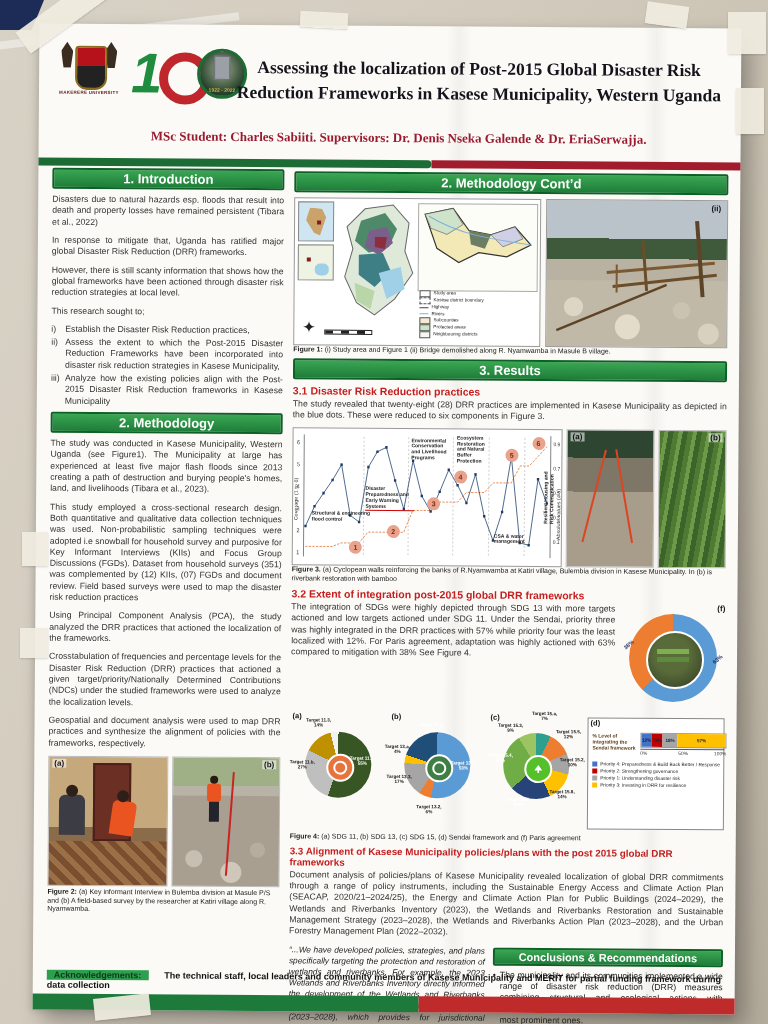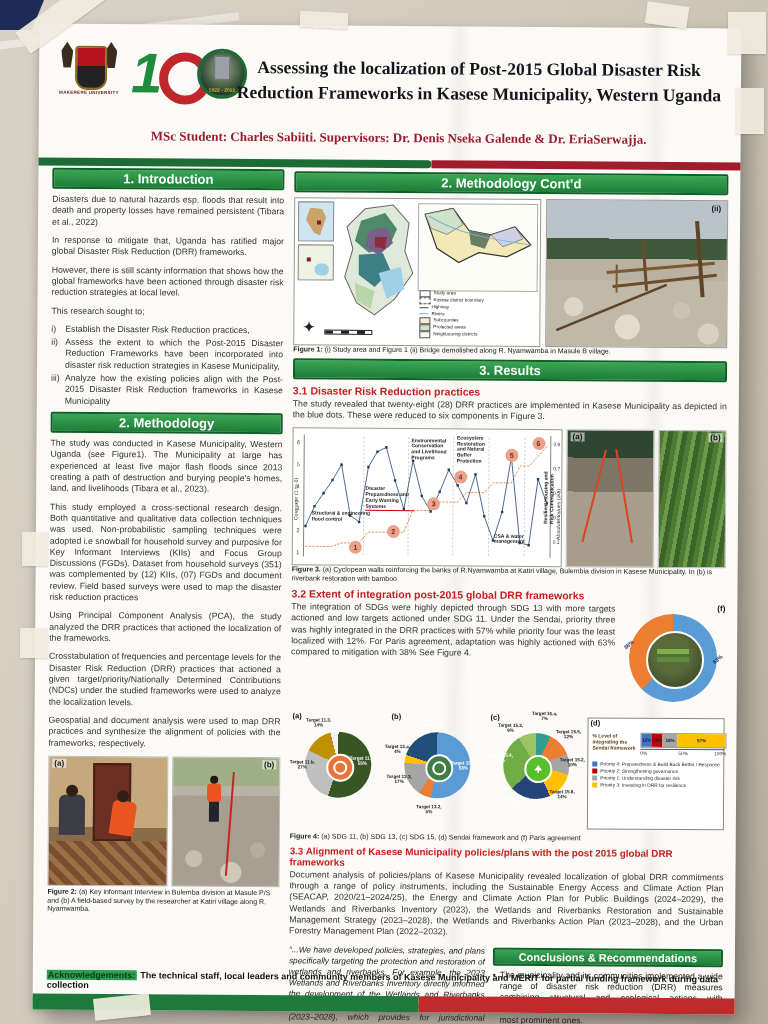--- a/index.html
+++ b/index.html
@@ -169,21 +169,21 @@
   .botflex{display:flex;gap:8px;margin-top:3px;}
   .quote{flex:0 0 196px;font-size:8.3px;line-height:1.35;color:#222;font-style:italic;text-align:justify;}
   .concl{flex:1;}
   .concl .h-green{font-size:11px;margin-bottom:4px;}
   .bullets{margin:0;padding:0;}
   .bullets li{list-style:none;display:flex;gap:4px;font-size:8.7px;line-height:1.3;color:#222;text-align:justify;margin-bottom:3px;}
   .bullets .dot{flex:none;}
 
   
   .ack{position:absolute;left:14px;right:10px;bottom:20px;font-size:9px;font-weight:700;color:#111;}
-  .ack .lbl{background:#2e9e4f;color:#0a3b1c;padding:0 1px;margin-right:4px;}
+  .ack .lbl{background:#2e9e4f;color:#0a3b1c;padding:0 7px;margin-right:16px;}
   .botbar{position:absolute;left:0;right:0;bottom:0;height:16px;}
   .botbar .g{position:absolute;left:0;width:55%;height:100%;background:#1d7a3a;}
   .botbar .r{position:absolute;right:0;width:45%;height:100%;background:#bf2b2b;}
 </style>
 </head>
 <body>
 
 <div class="wall">
   <div class="wall-corner"></div>
   <div class="navy-corner"></div>

